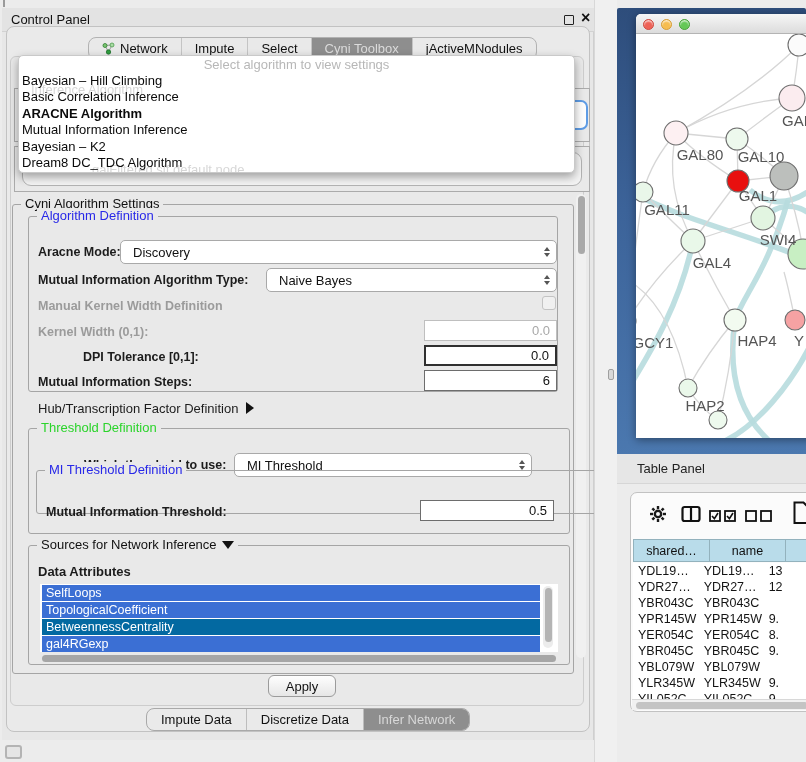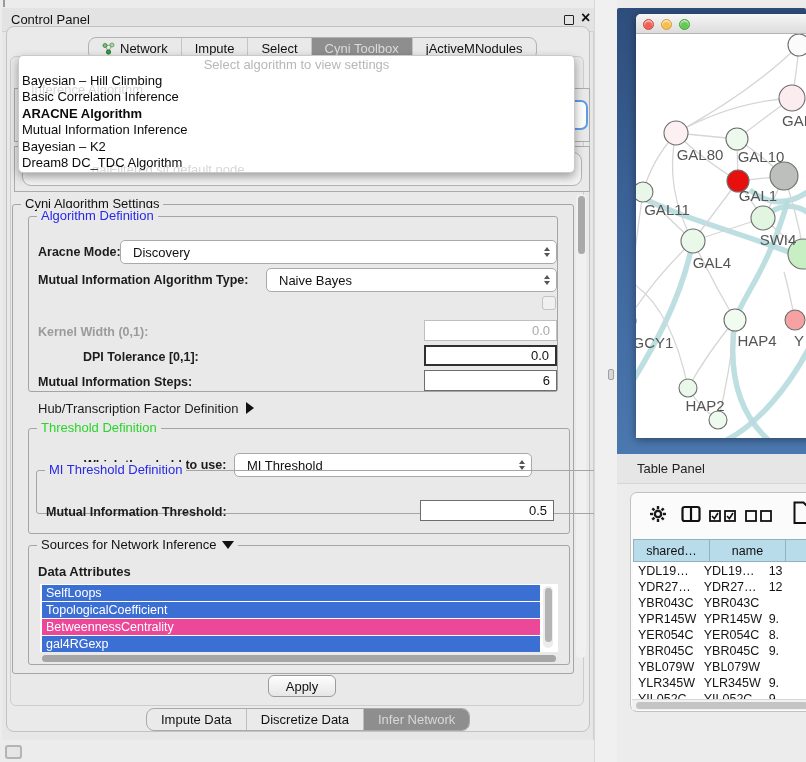--- a/index.html
+++ b/index.html
@@ -180,20 +180,21 @@
         </span>
     </div>
     <span class="lbl" style="left:36px;top:265px;">Mutual Information Algorithm Type:</span>
     <div class="combo" style="left:264px;top:260px;width:291px;">
       <span>Naive Bayes</span>
       <span class="spin">
           <span class="up"></span>
           <span class="dn"></span>
         </span>
     </div>
+    <span class="lbl dis" style="left:36px;top:291px;">Manual Kernel Width Definition</span>
     <span class="checkbox" style="left:540px;top:288px;"></span>
     <span class="lbl dis" style="left:36px;top:317px;">Kernel Width (0,1):</span>
     <div class="field dis" style="left:422px;top:312px;width:133px;">
         <span>0.0</span>
       </div>
     <span class="lbl" style="left:36px;top:342px;padding-left:45px;">DPI Tolerance [0,1]:</span>
     <div class="field strong" style="left:422px;top:337px;width:133px;">
         <span>0.0</span>
       </div>
     <span class="lbl" style="left:36px;top:367px;">Mutual Information Steps:</span>
@@ -225,21 +226,21 @@
     <div class="groupbox" style="left:26px;top:537px;width:542px;height:120px;">
       <span class="legend">
           <span>Sources for Network Inference</span>
           <span class="tri-d"></span>
         </span>
     </div>
     <span class="lbl" style="left:36px;top:556px;font-size:13px;">Data Attributes</span>
     <div class="attr-list">
       <div class="attr-item" style="background:#3b6fd4;">SelfLoops</div>
       <div class="attr-item" style="background:#3b6fd4;">TopologicalCoefficient</div>
-      <div class="attr-item" style="background:#ec4899;">BetweennessCentrality</div>
+      <div class="attr-item" style="background:#0369a1;">BetweennessCentrality</div>
       <div class="attr-item" style="background:#3b6fd4;">gal4RGexp</div>
     </div>
     <div class="vscroll" style="left:541px;top:578px;width:10px;height:62px;background:#ececec;">
       <div class="thumb" style="left:1.5px;top:2px;width:7px;height:54px;background:#b4b4b4;"></div>
     </div>
     <div class="thumb" style="left:40px;top:647px;width:514px;height:7px;background:#a6a6a6;"></div>
 
     <div class="btn" style="left:266px;top:667px;width:68px;height:22px;">
         <span>Apply</span>
       </div>

